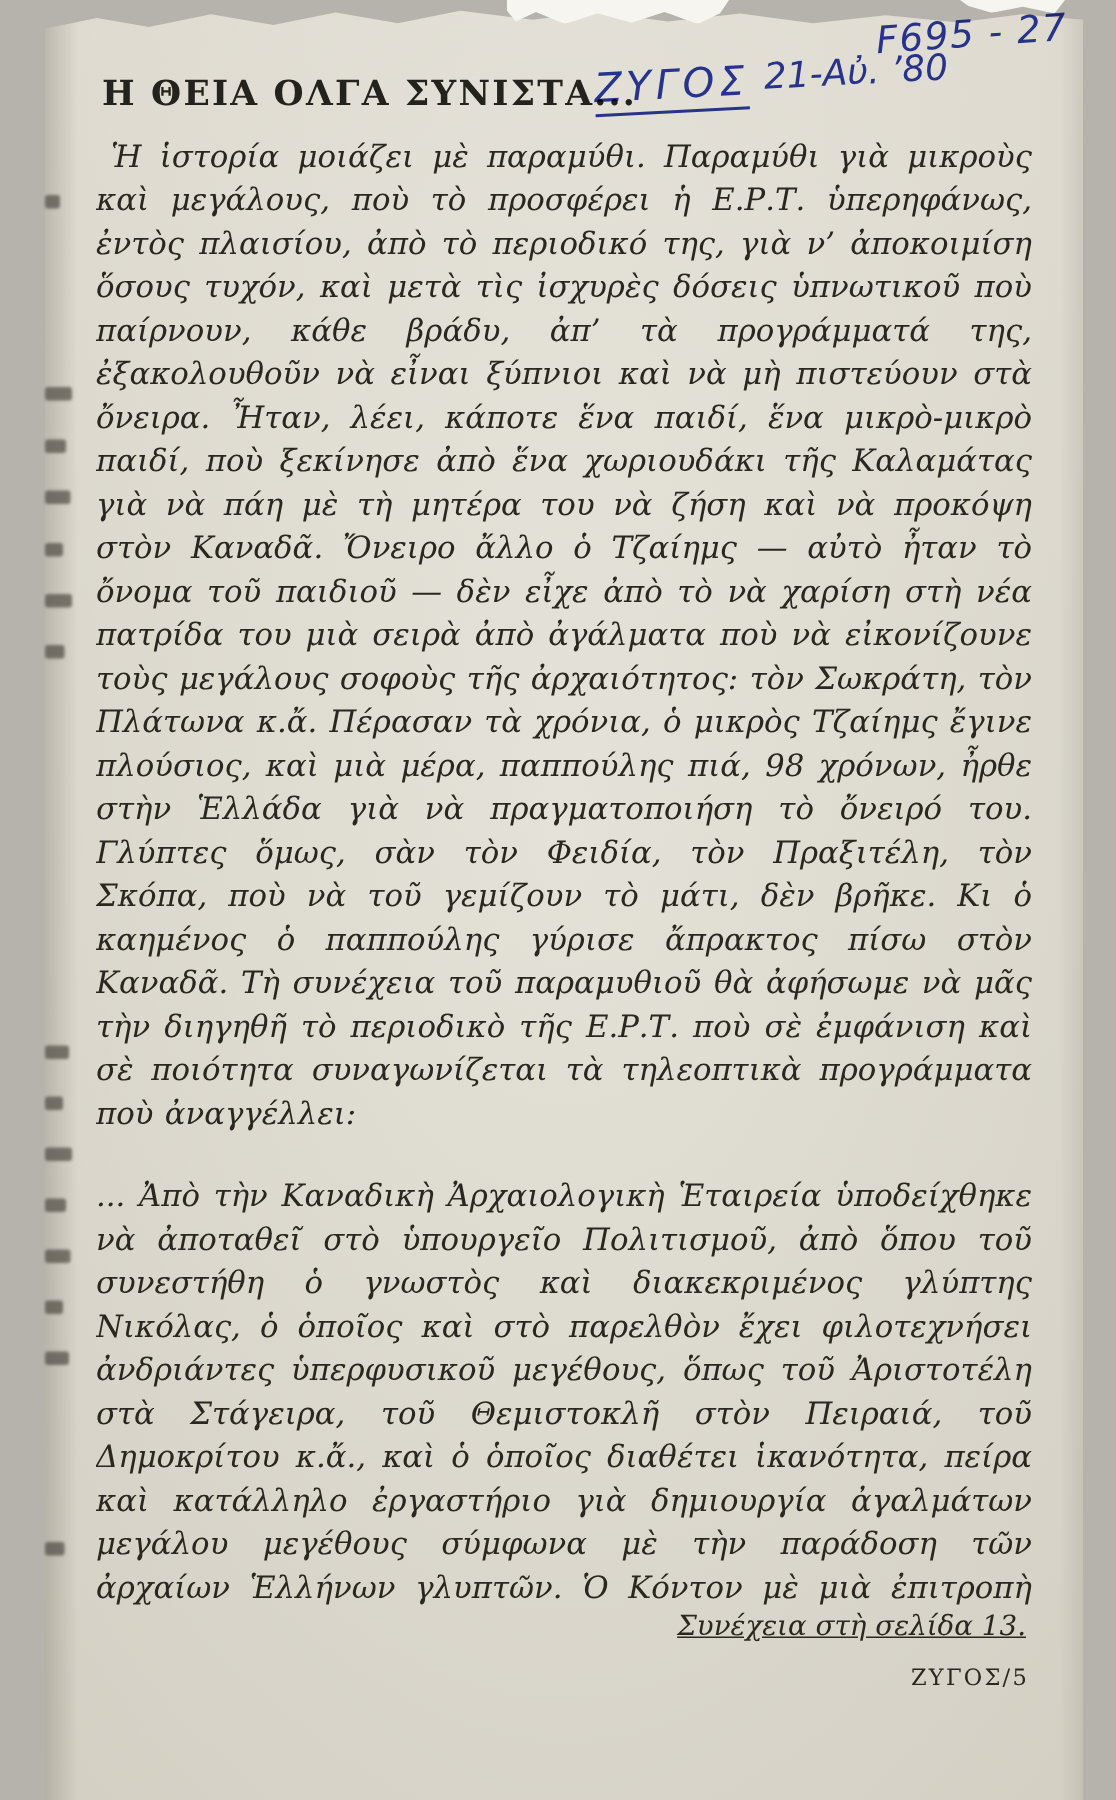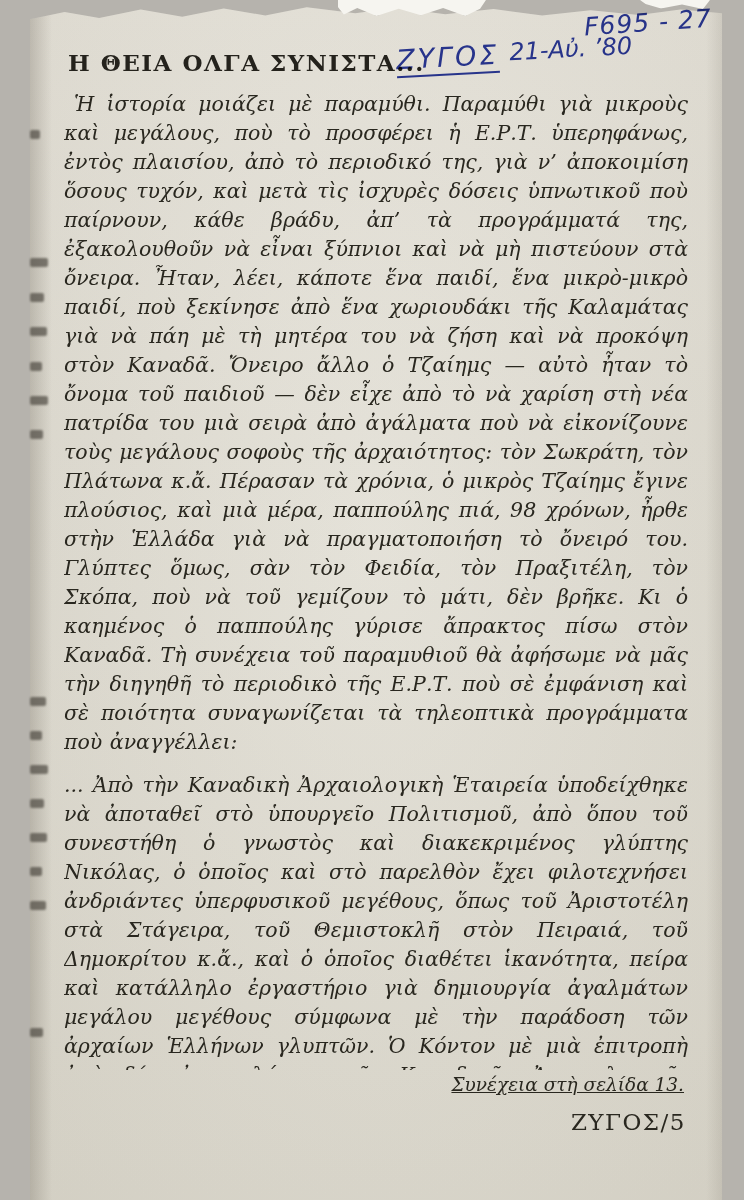--- a/index.html
+++ b/index.html
@@ -63,33 +63,33 @@
     max-height: 980px;
     overflow: hidden;
     color: #29271f;
     font-style: italic;
     font-size: 20.5px;
     line-height: 29px;
     text-align: justify;
     word-spacing: 1px;
   }
   .bodytext p { margin: 0; }
-  .bodytext p.first { text-indent: 10px; margin-bottom: 14px; }
+  .bodytext p.first { text-indent: 10px; margin-bottom: 26px; }
   .continuation {
     position: absolute;
     right: 60px; top: 1074px;
     font-style: italic;
     font-size: 18.5px;
     color: #29271f;
     text-decoration: underline;
   }
   .page-footer {
     position: absolute;
     right: 58px; top: 1109px;
-    font-size: 23px;
+    font-size: 15px;
     letter-spacing: 1.5px;
     color: #29271f;
     text-align: right;
   }
   
   .ink { 
     color: #2c3ba6;
     font-family: "DejaVu Sans", sans-serif;
     font-style: italic;
     mix-blend-mode: multiply;

